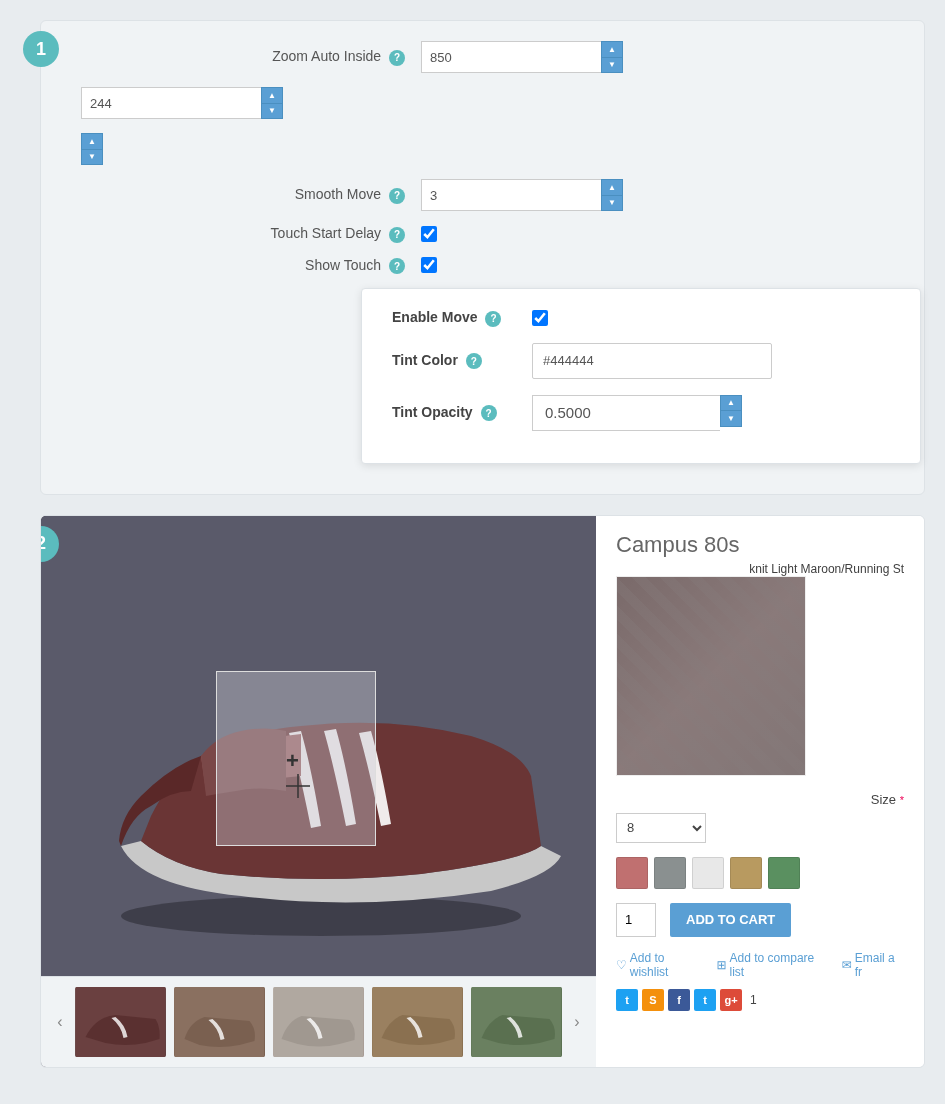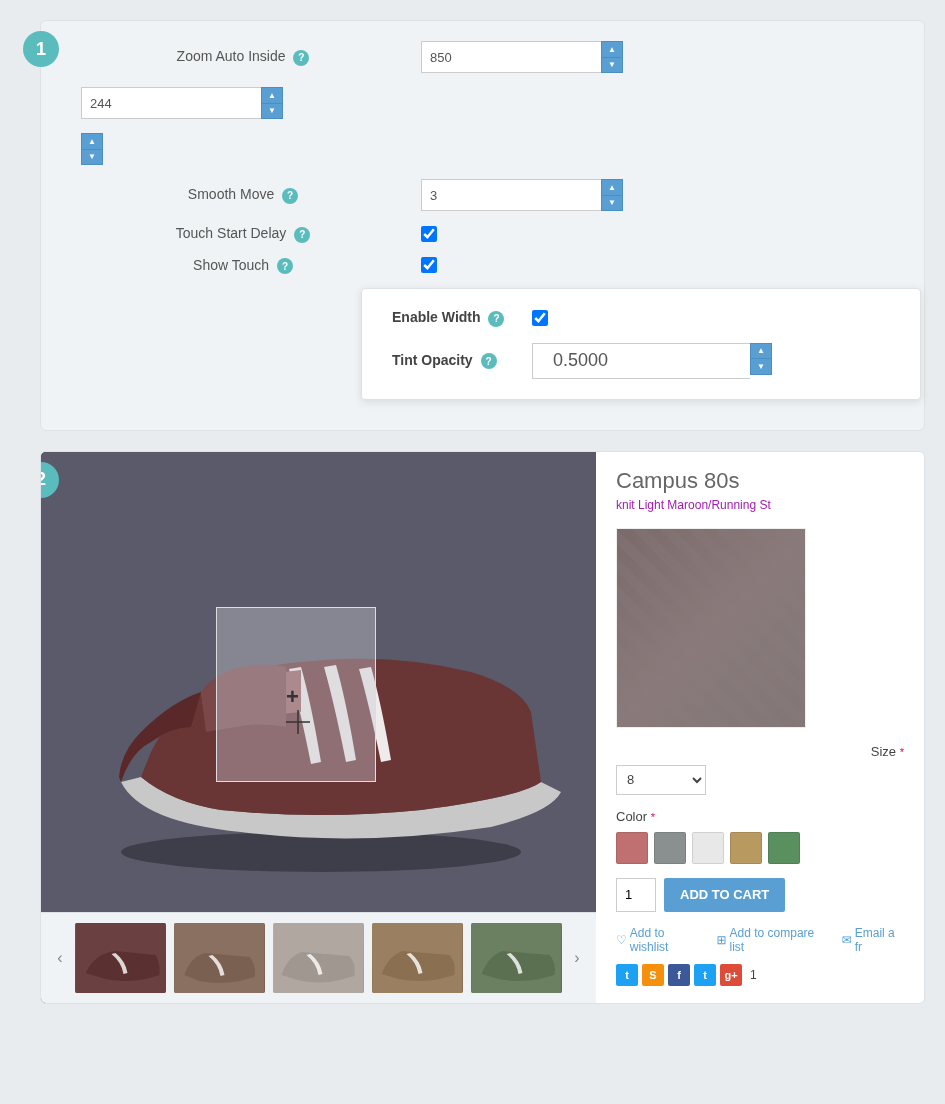--- a/index.html
+++ b/index.html
@@ -38,21 +38,21 @@
     }
 
     .settings-row {
       display: flex;
       align-items: center;
       margin-bottom: 14px;
     }
 
     .settings-label {
       flex: 0 0 340px;
-      text-align: center;
+      text-align: right;
       color: #555;
       font-size: 14px;
       padding-right: 16px;
     }
 
     .help-icon {
       display: inline-flex;
       align-items: center;
       justify-content: center;
       width: 16px; height: 16px;
@@ -121,21 +121,21 @@
       left: 280px;
       width: 560px;
       box-shadow: 0 2px 8px rgba(0,0,0,0.1);
     }
 
     .tint-row {
       display: flex;
       align-items: center;
       margin-bottom: 16px;
     }
-    .tint-row:last-child { margin-bottom: 0; }
+    .tint-row:last-child { margin-bottom: 12px; }
 
     .tint-label {
       flex: 0 0 140px;
       font-size: 14px;
       font-weight: bold;
       color: #444;
     }
 
     .tint-color-input {
       width: 240px;
@@ -145,26 +145,26 @@
       font-size: 13px;
       color: #555;
       border-radius: 2px;
     }
 
     .tint-opacity-wrap {
       display: flex;
     }
 
     .tint-opacity-input {
-      width: 218px;
+      width: 188px;
       height: 36px;
       border: 1px solid #ccc;
       border-right: none;
-      padding: 0 20px;
-      font-size: 18px;
+      padding: 0 12px;
+      font-size: 15px;
       color: #555;
     }
 
     
     .panel-2 {
       padding: 0;
       overflow: hidden;
     }
 
     .product-area {
@@ -271,22 +271,22 @@
 
     .product-title {
       font-size: 22px;
       color: #666;
       font-weight: 300;
       margin-bottom: 4px;
     }
 
     .product-subtitle {
       font-size: 12px;
-      color: #a21caf;
-      margin-bottom: 16px;
+      color: #404040;
+      text-align: right;
     }
 
     
     .zoom-window {
       width: 190px;
       height: 200px;
       background: linear-gradient(135deg, #c4a0a0 0%, #e0b8b8 50%, #d4c0c0 100%);
       margin-bottom: 16px;
       border: 1px solid #eee;
       position: relative;
@@ -349,21 +349,21 @@
     .price {
       font-size: 22px;
       color: #444;
       font-weight: bold;
       margin-bottom: 12px;
     }
 
     .add-to-cart-row {
       display: flex;
       align-items: center;
-      gap: 8px;
+      gap: 14px;
       margin-bottom: 14px;
     }
 
     .qty-input {
       width: 40px; height: 34px;
       border: 1px solid #ccc;
       text-align: center;
       font-size: 13px;
     }
 
@@ -494,26 +494,33 @@
       <span>Show Touch</span>
       <span class="help-icon">?</span>
     </div>
     <input class="checkbox-input" type="checkbox" checked="" style="">
   </div>
 
   <div class="tint-popup">
 
     <div class="tint-row">
       <div class="tint-label">
-        <span>Enable Width</span>
+        <span>Enable Move</span>
         <span class="help-icon">?</span>
       </div>
       <input class="checkbox-input" type="checkbox" checked="" style="">
     </div>
 
+    <div class="tint-row">
+      <div class="tint-label">
+        <span>Tint Color</span>
+        <span class="help-icon">?</span>
+      </div>
+      <input class="tint-color-input" type="text" value="#444444" style="">
+    </div>
 
     <div class="tint-row">
       <div class="tint-label">
         <span>Tint Opacity</span>
         <span class="help-icon">?</span>
       </div>
       <div class="tint-opacity-wrap">
         <input class="tint-opacity-input" type="text" value="0.5000" style="">
         <div class="spinner-btns">
           <button class="spinner-btn">▲</button>
@@ -622,24 +629,20 @@
         <span class="required-star">*</span>
       </div>
       <select class="size-select">
         <option value="8">8</option>
         <option value="9">9</option>
         <option value="10">10</option>
         <option value="11">11</option>
       </select>
 
       
-      <div class="color-label">
-        <span>Color</span>
-        <span class="required-star">*</span>
-      </div>
       <div class="color-swatches">
         <div class="swatch" style="background: #c07070;"></div>
         <div class="swatch" style="background: #8a9090;"></div>
         <div class="swatch" style="background: #e8e8e8;"></div>
         <div class="swatch" style="background: #b89a60;"></div>
         <div class="swatch" style="background: #5a9060;"></div>
       </div>
 
       
 

